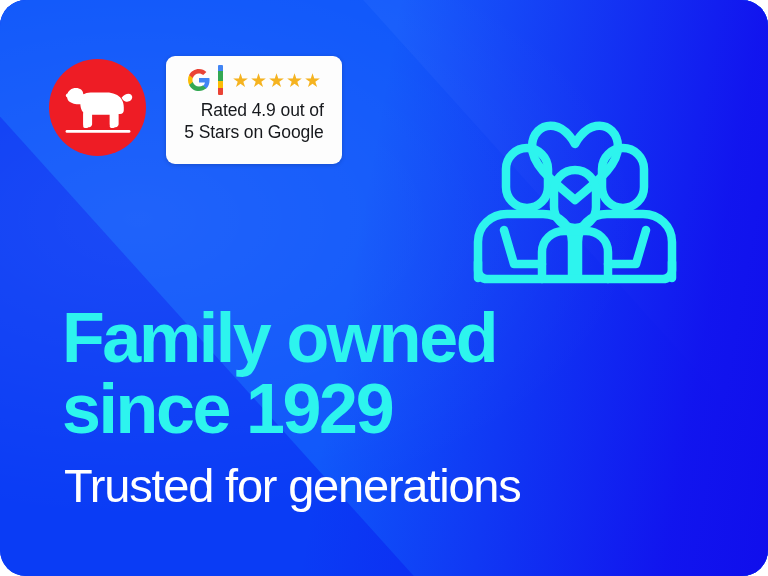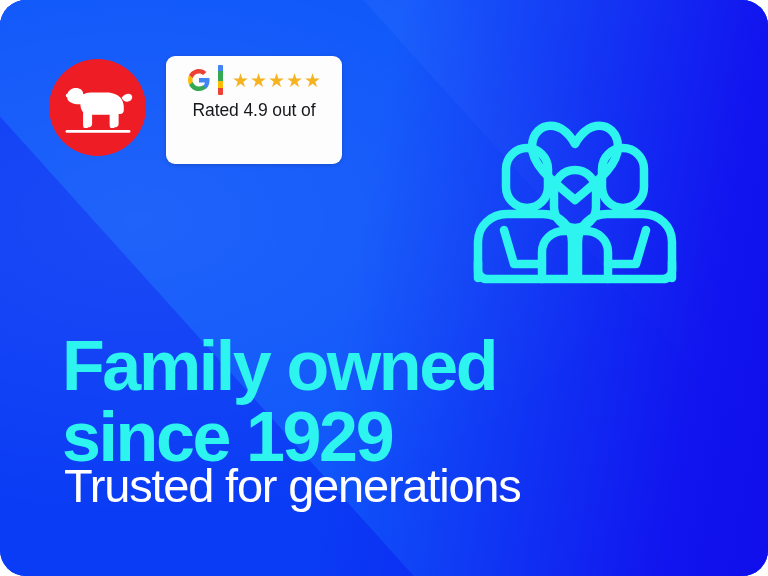--- a/index.html
+++ b/index.html
@@ -152,21 +152,20 @@
     height: 226px;
   }
   #family-icon svg { display: block; width: 210px; height: 226px; }
 
   
   #headline {
     position: absolute;
     left: 62px;
     top: 303px;
     width: 660px;
-    margin-top: 28px;
   }
   .headline-line {
     color: #2df4ee;
     font-size: 70px;
     line-height: 71px;
     font-weight: 700;
     letter-spacing: -2.4px;
     white-space: nowrap;
   }
   #subtitle {
@@ -238,20 +237,21 @@
       <span class="stars">
         <span class="star">★</span>
         <span class="star">★</span>
         <span class="star">★</span>
         <span class="star">★</span>
         <span class="star">★</span>
       </span>
     </div>
     <div class="badge-text">
       <span>Rated 4.9 out of</span>
+      <span>5 Stars on Google</span>
     </div>
   </div>
 
   <div id="family-icon">
     <svg viewBox="0 0 210 226" aria-hidden="true">
       <g fill="none" stroke="#2df4ee" stroke-width="8.5" stroke-linecap="round" stroke-linejoin="round">
 
         <path d="M105 82
                  C105 82 97 66 84 64
                  C71 62 62 72 62 85

